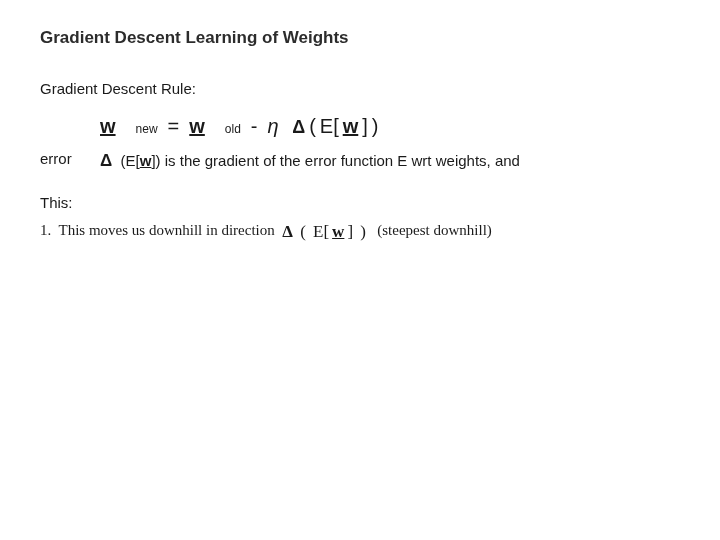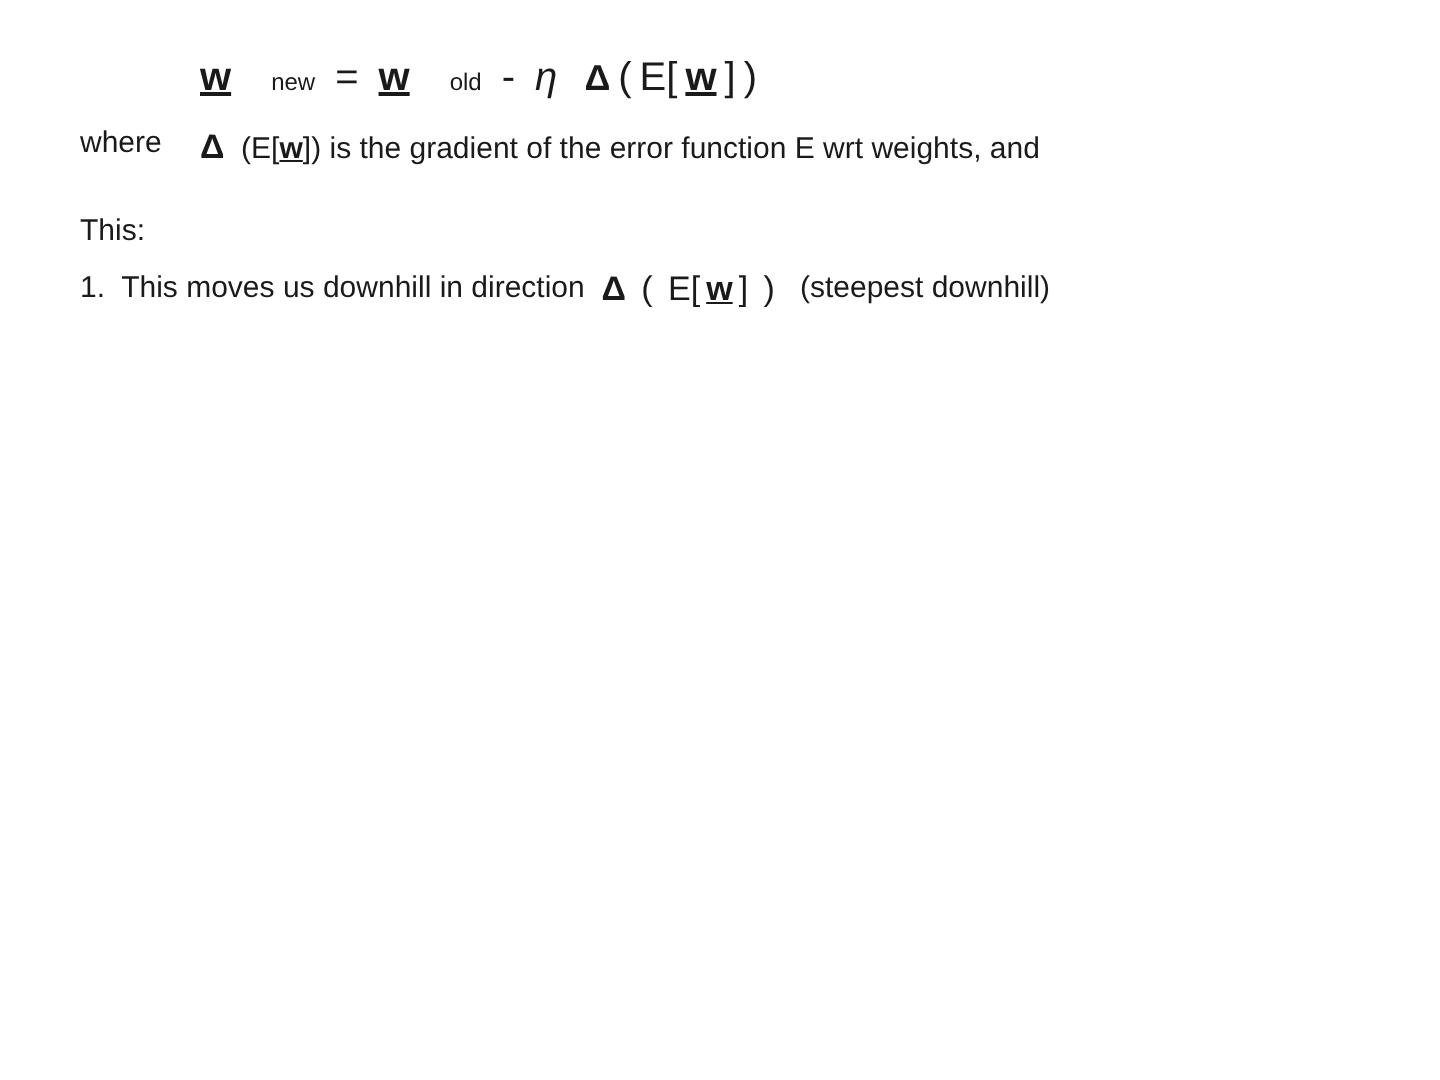--- a/index.html
+++ b/index.html
@@ -72,20 +72,21 @@
 
     .notes-label {
       font-size: 15px;
       margin-bottom: 8px;
     }
 
     .note-item {
       font-size: 15px;
       margin-bottom: 8px;
       line-height: 1.5;
+      font-family: Liberation Serif, serif;
     }
 
     .eta {
       font-style: italic;
     }
 
     .delta {
       font-size: 18px;
       font-weight: bold;
     }
@@ -116,21 +117,23 @@
       font-size: 17px;
       vertical-align: middle;
     }
 
   </style>
 </head>
 <body>
 
 <div class="page">
 
+  <h1 class="main-title">Gradient Descent Learning of Weights</h1>
 
+  <p class="section-title">Gradient Descent Rule:</p>
 
   <div class="formula-row">
     <span class="inline-formula">
       <span class="underline-bold">w</span>
         <span class="sub-script">new</span>
       <span style="margin: 0 6px;">=</span>
       <span class="underline-bold">w</span>
         <span class="sub-script">old</span>
       <span style="margin: 0 6px;">-</span>
       <span class="eta" style="font-size:20px;">η</span>
@@ -138,21 +141,21 @@
       <span class="delta">Δ</span>
       <span>(</span>
       <span>E[</span>
         <span class="underline-bold" style="font-size:20px;">w</span>
         <span>]</span>
       <span>)</span>
     </span>
   </div>
 
   <div class="where-block">
-    <span class="where-label">where</span>
+    <span class="where-label">error</span>
     <div class="definitions">
       <div class="def-line">
         <span class="delta" style="font-size:17px;">Δ</span>
         <span>&nbsp;(E[<span style="text-decoration:underline;font-weight:bold;">w</span>]) is the gradient of the error function E wrt weights, and</span>
       </div>
     </div>
   </div>
 
   <div class="notes-section">
     <p class="notes-label">This:</p>

